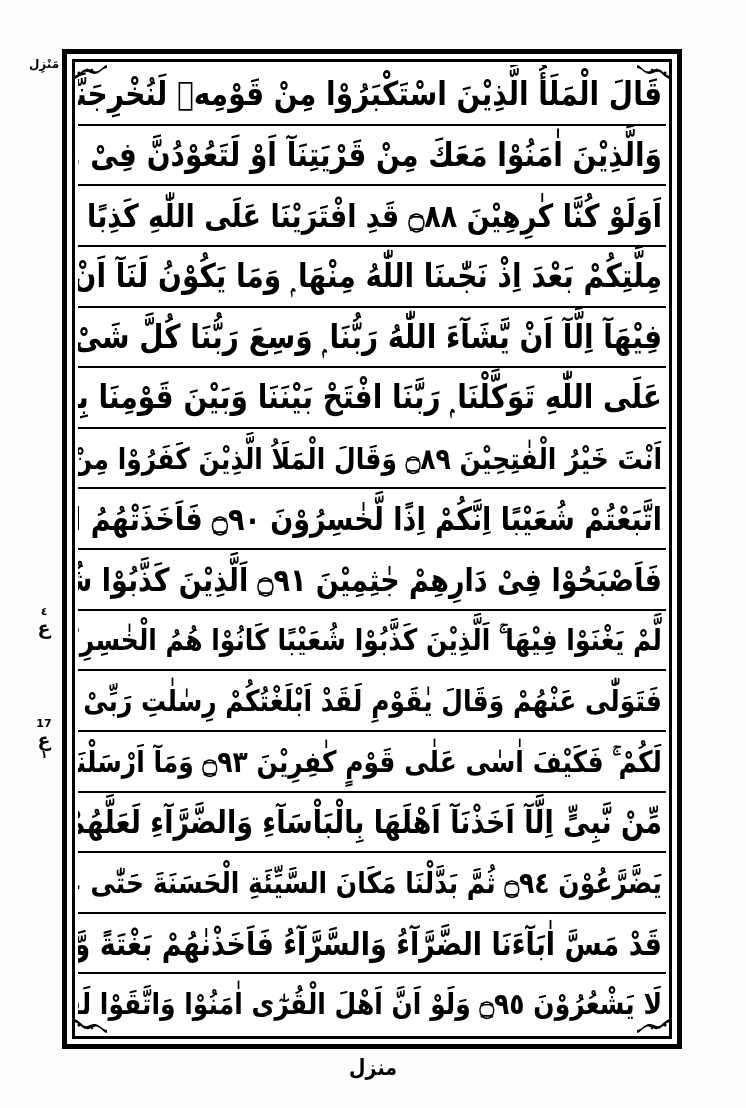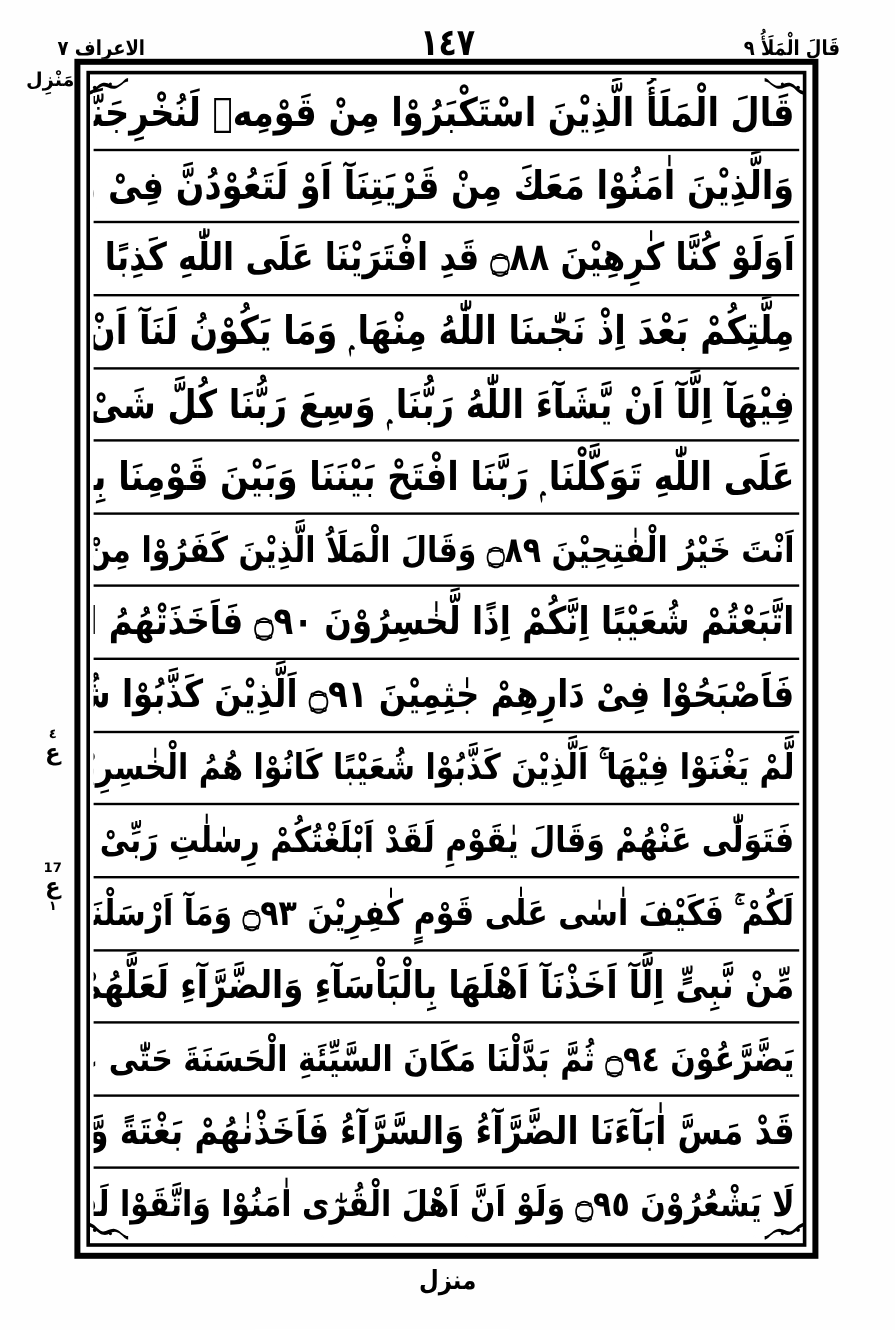--- a/index.html
+++ b/index.html
@@ -170,21 +170,21 @@
 
   .side-stack {
     position: absolute;
     left: 26px;
     top: 56px;
     width: 36px;
     text-align: center;
     direction: rtl;
     font-family: "DejaVu Sans", sans-serif;
     font-weight: bold;
-    font-size: 16px;
+    font-size: 12px;
     line-height: 1.35;
   }
 
   
   .footer {
     position: absolute;
     left: 0;
     right: 0;
     top: 1056px;
     text-align: center;
@@ -193,25 +193,20 @@
     font-size: 19px;
     font-weight: bold;
     transform: scaleY(1.15);
   }
 </style>
 </head>
 <body>
 
 <div class="page">
 
-  <div class="header">
-    <div class="hdr-side hdr-left">الاعراف ٧</div>
-    <div class="hdr-page">١٤٧</div>
-    <div class="hdr-side hdr-right">قَالَ الْمَلَأُ ٩</div>
-  </div>
 
   <div class="side-stack">مَنْزِل</div>
 
   <div class="margin-mark" style="top:606px">
     <span class="mm-num">٤</span>
     <span class="mm-glyph">ع</span>
   </div>
   <div class="margin-mark" style="top:718px">
     <span class="mm-num">17</span>
     <span class="mm-glyph">ع</span>

